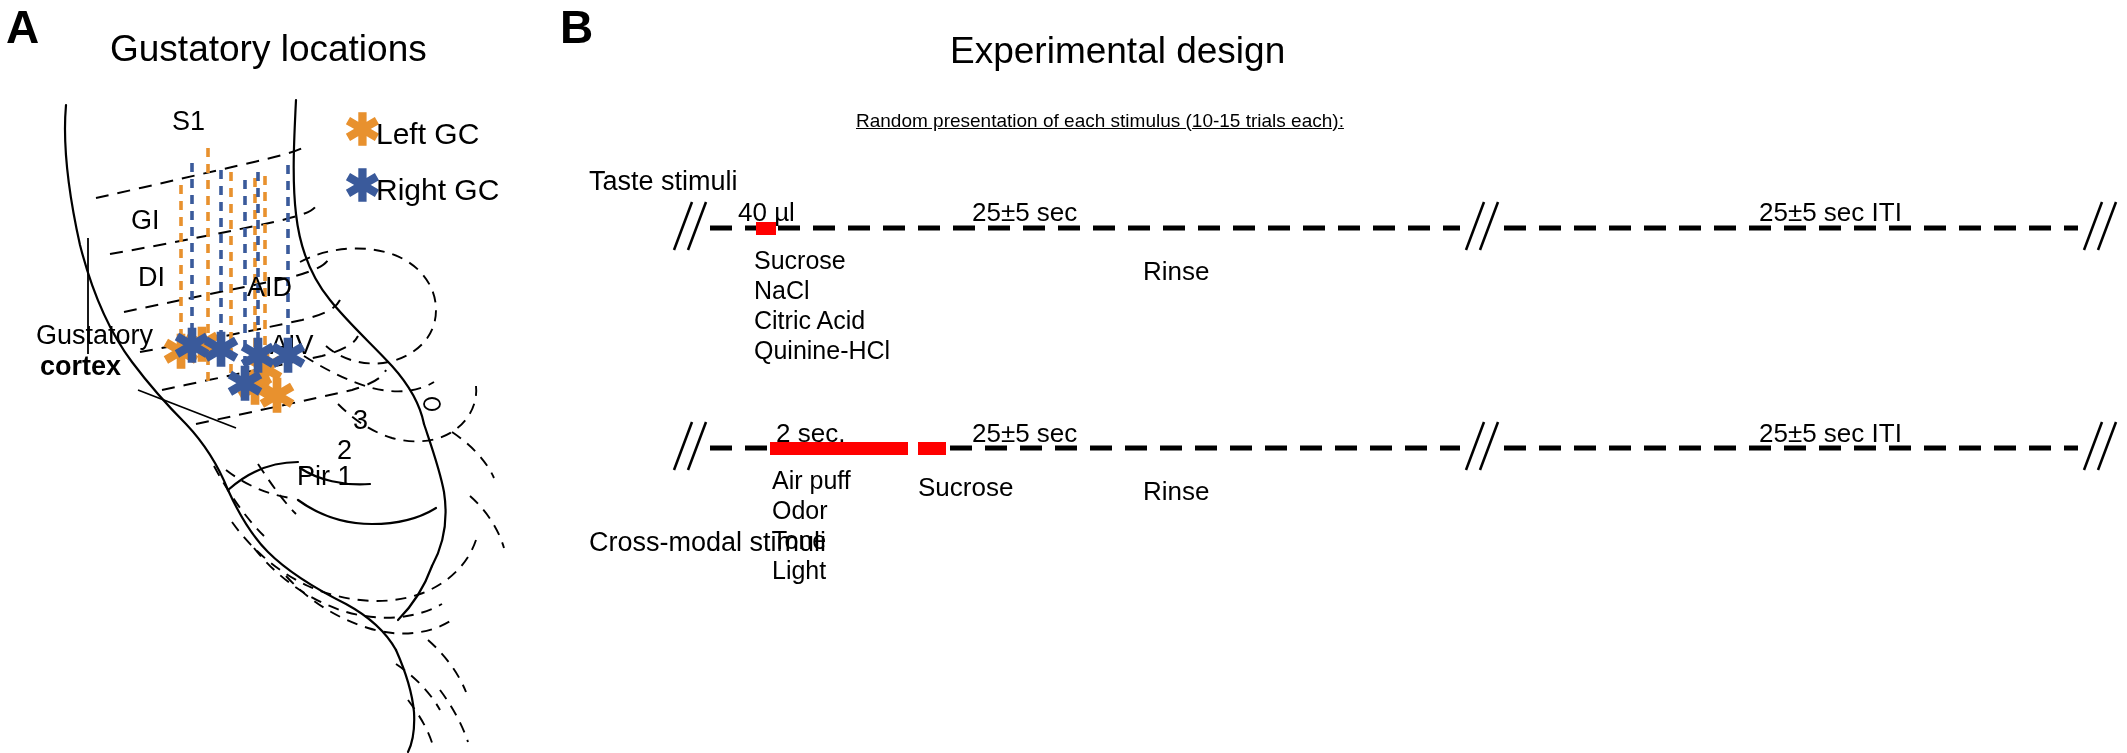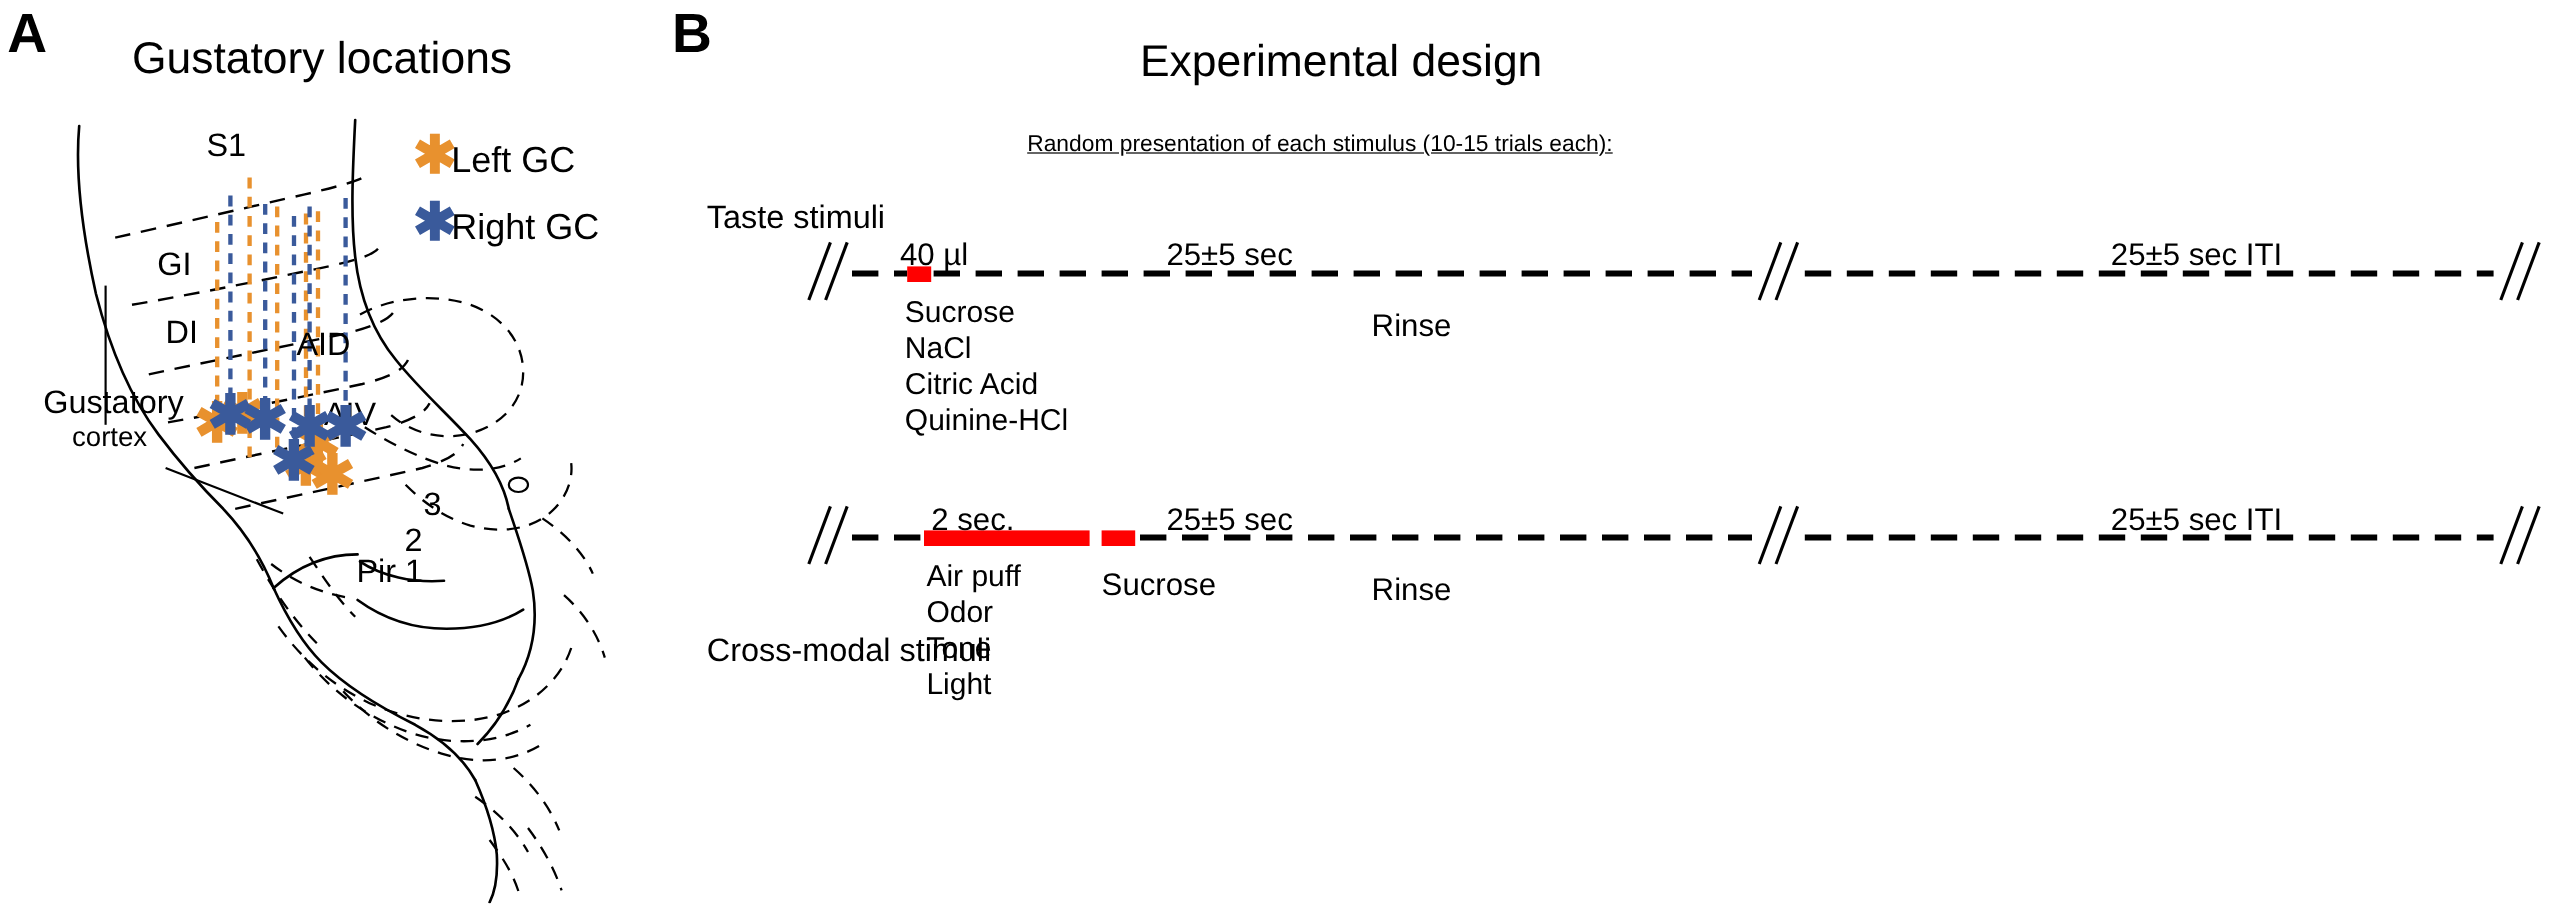--- a/index.html
+++ b/index.html
@@ -83,21 +83,21 @@
     <line x1="288" y1="165" x2="288" y2="364"></line>
   </g>
 </svg>
 
 <div class="lbl" style="left:172px;top:106px;font-size:27px;">S1</div>
 <div class="lbl" style="left:131px;top:205px;font-size:27px;">GI</div>
 <div class="lbl" style="left:138px;top:262px;font-size:27px;">DI</div>
 <div class="lbl" style="left:247px;top:272px;font-size:27px;">AID</div>
 <div class="lbl" style="left:243px;top:330px;font-size:27px;padding-left:27px;">AIV</div>
 <div class="lbl" style="left:36px;top:320px;font-size:27px;">Gustatory</div>
-<div class="lbl" style="left:60px;top:351px;font-size:23px;">cortex</div>
+<div class="lbl" style="left:40px;top:351px;font-size:27px;font-weight:bold;">cortex</div>
 <div class="lbl" style="left:353px;top:405px;font-size:27px;">3</div>
 <div class="lbl" style="left:337px;top:435px;font-size:27px;">2</div>
 <div class="lbl" style="left:297px;top:461px;font-size:27px;">Pir 1</div>
 
 <svg class="brain-svg" width="530" height="753" viewBox="0 0 530 753">
   <g font-family="Liberation Sans, sans-serif" font-size="46" font-weight="bold" text-anchor="middle">
     <text x="181" y="368" fill="#E8912E">✱</text>
     <text x="202" y="361" fill="#E8912E">✱</text>
     <text x="255" y="404" fill="#E8912E">✱</text>
     <text x="265" y="385" fill="#E8912E">✱</text>
@@ -140,21 +140,21 @@
   </g>
 
   <line x1="844" y1="36" x2="1418" y2="36" stroke="#000" stroke-width="5" stroke-dasharray="22,13"></line>
 
   <g stroke="#000" stroke-width="2.6">
     <line x1="1424" y1="58" x2="1442" y2="10"></line>
     <line x1="1438" y1="58" x2="1456" y2="10"></line>
   </g>
 </svg>
 
-<div class="lbl-sm" style="left:738px;top:197px;font-size:26px;margin-left:12px;">40 µl</div>
+<div class="lbl-sm" style="left:738px;top:197px;font-size:26px;">40 µl</div>
 <div class="lbl-sm" style="left:972px;top:197px;font-size:26px;">25±5 sec</div>
 <div class="lbl-sm" style="left:1143px;top:256px;font-size:26px;">Rinse</div>
 <div class="lbl-sm" style="left:1759px;top:197px;font-size:26px;">25±5 sec ITI</div>
 
 <div class="stim-list" style="left:754px;top:245px;">
   <div>Sucrose</div>
   <div>NaCl</div>
   <div>Citric Acid</div>
   <div>Quinine-HCl</div>
 </div>

